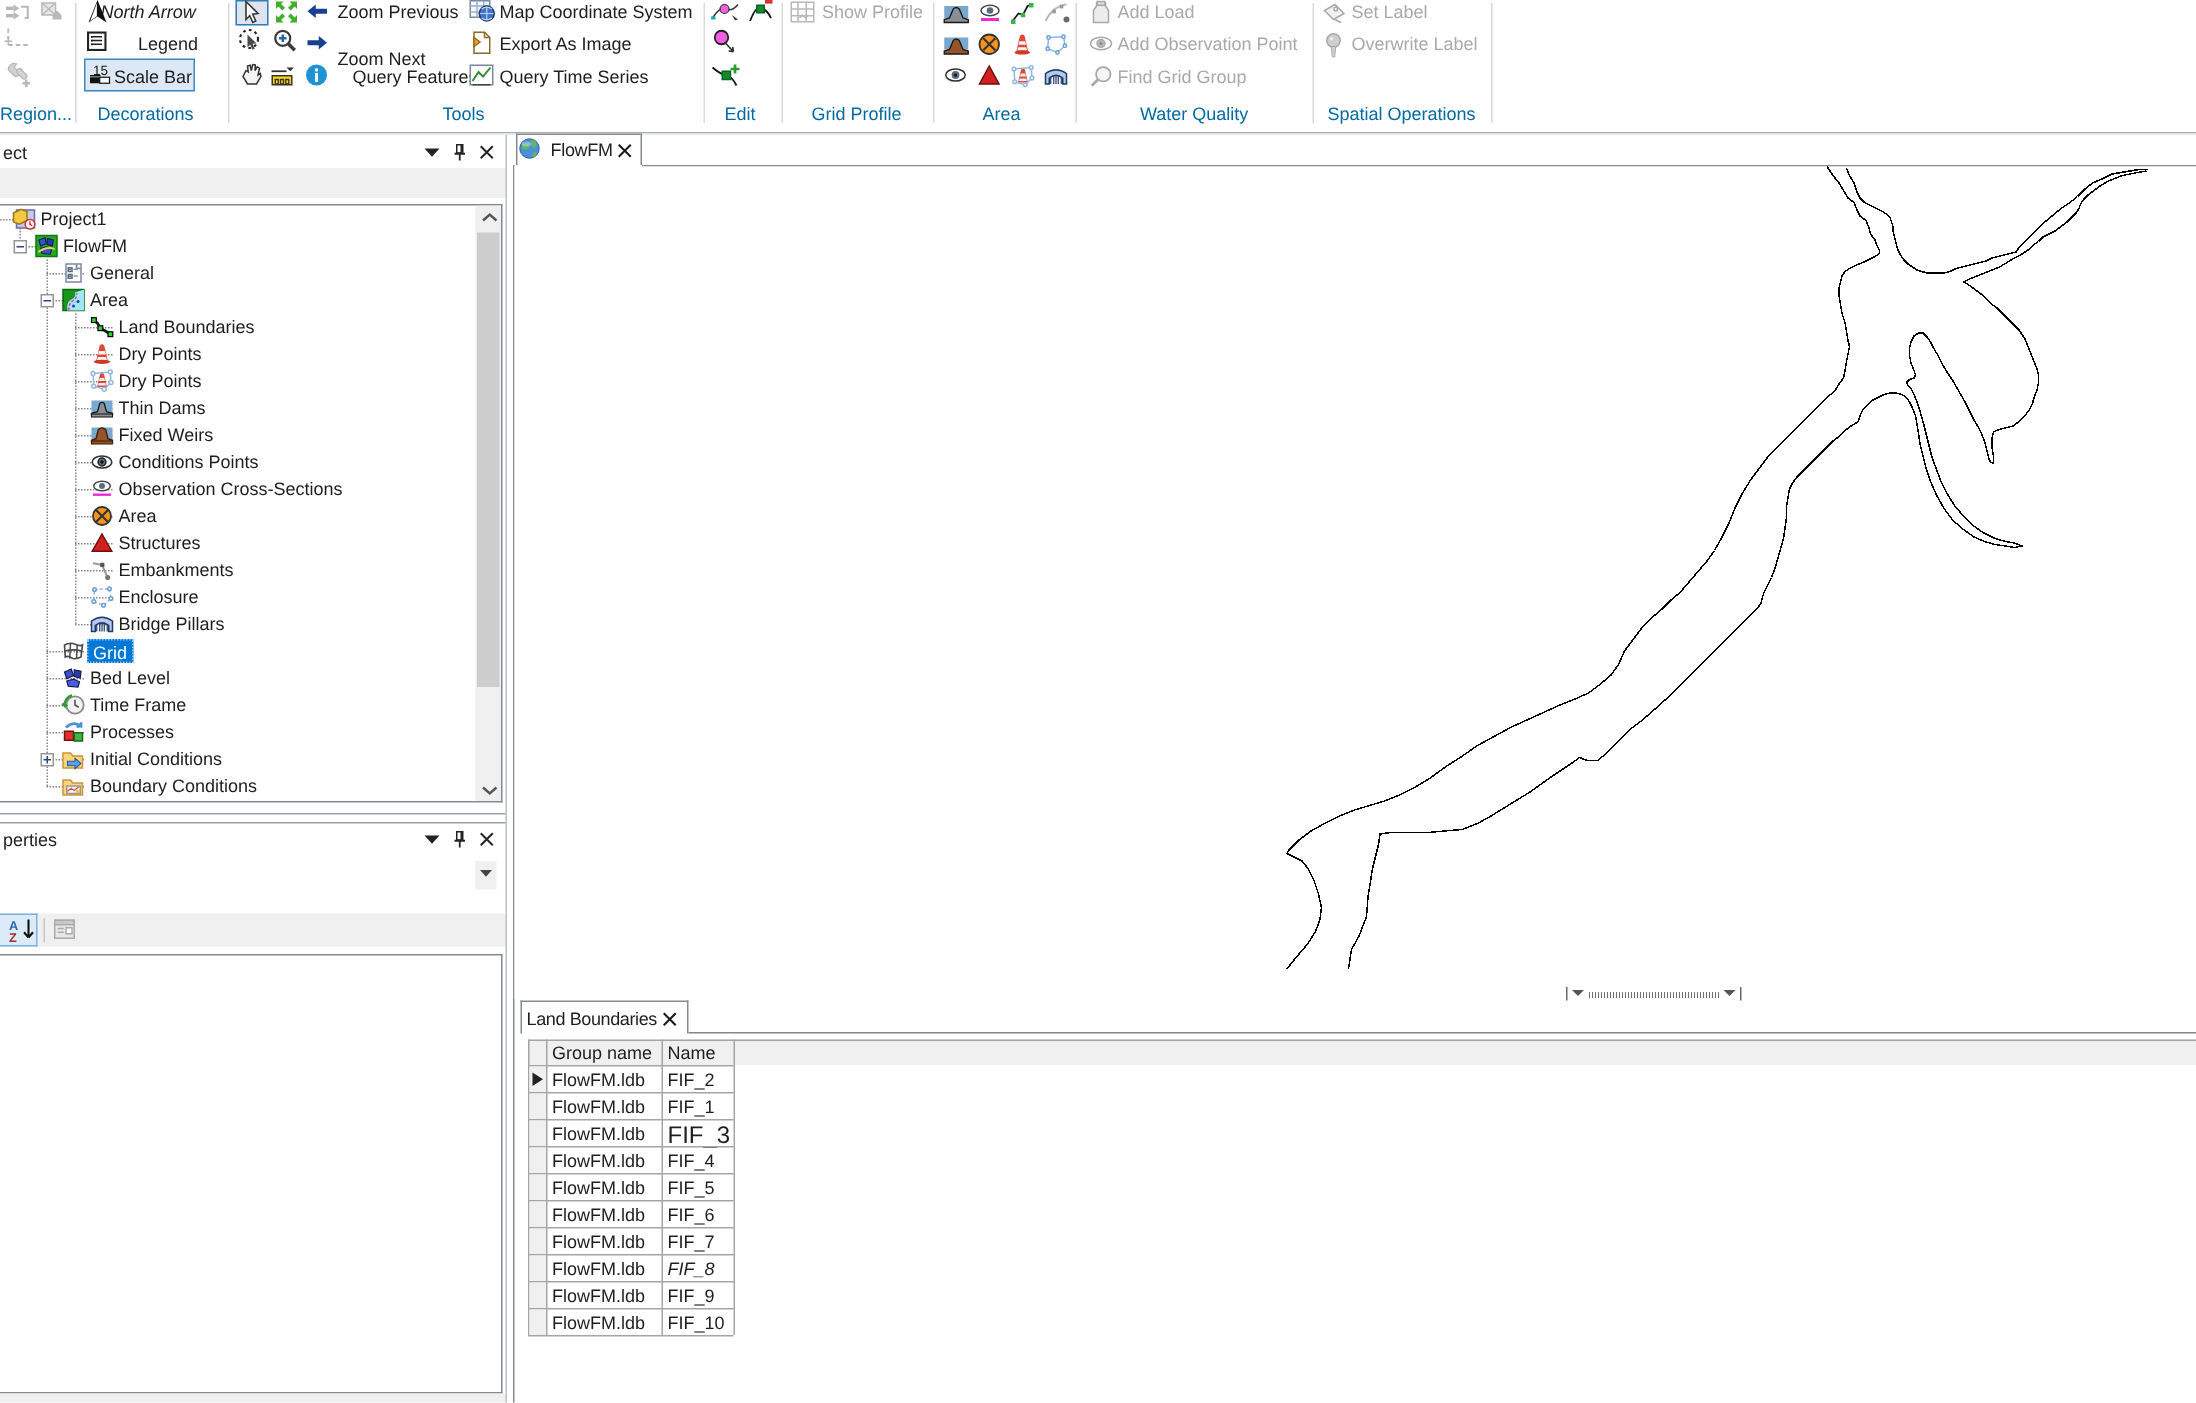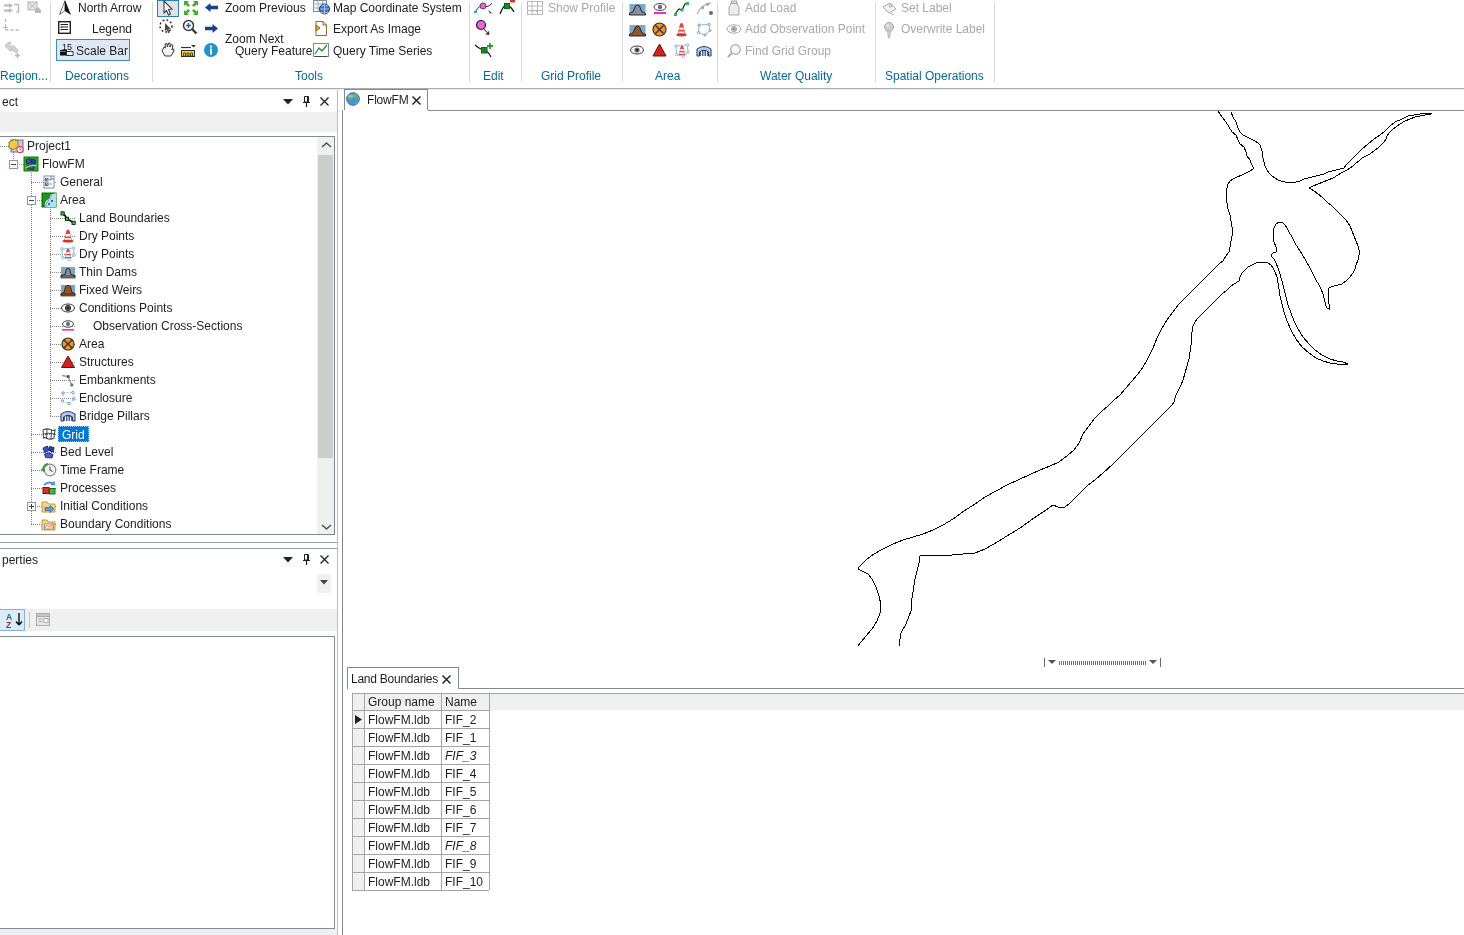--- a/index.html
+++ b/index.html
@@ -238,21 +238,21 @@
         <circle cx="8.5" cy="4" r="1.2" fill="#fff" stroke="#a8a8a8"></circle>
         <path d="M8 11 l4 2" stroke="#a8a8a8"></path>
       </svg>
       <svg class="abs" style="left:884px;top:22px" width="10" height="16" viewBox="0 0 10 16">
         <circle cx="5" cy="5" r="4.5" fill="#cfcfcf" stroke="#a8a8a8"></circle>
         <path d="M3.5 9 h3 L5.8 16 h-1.6 z" fill="#cfcfcf" stroke="#a8a8a8" stroke-width="0.6"></path>
         <circle cx="3.8" cy="3.8" r="1.2" fill="#eee"></circle>
       </svg>
     </div>
 
-  <div class="itxt" style="left:78px;top:1px;">North Arrow</div>
+  <div class="itxt" style="left:67px;top:1px;font-style:italic;">North Arrow</div>
   <div class="itxt" style="left:92px;top:22px;">Legend</div>
   <div class="abs" style="left:56px;top:39px;width:74px;height:22px;border:1px solid #3f89bf;background:#dce9f5;z-index:1;"></div>
   <div class="itxt" style="left:76px;top:44px;z-index:2;">Scale Bar</div>
 
   <div class="itxt" style="left:225px;top:1px;">Zoom Previous</div>
   <div class="itxt" style="left:225px;top:32px;">Zoom Next</div>
   <div class="itxt" style="left:211px;top:44px;margin-left:24px;">Query Features</div>
   <div class="itxt" style="left:333px;top:1px;">Map Coordinate System</div>
   <div class="itxt" style="left:333px;top:22px;">Export As Image</div>
   <div class="itxt" style="left:333px;top:44px;">Query Time Series</div>
@@ -386,21 +386,21 @@
           <ellipse cx="8" cy="8" rx="6.5" ry="4" fill="#fff" stroke="#333"></ellipse>
           <circle cx="8" cy="8" r="2.6" fill="#5a6b7a" stroke="#222"></circle>
           <circle cx="8" cy="8" r="1.1" fill="#111"></circle>
         </svg>
         <div class="abs" style="left:79px;top:164px;font-size:12px;line-height:14px;white-space:nowrap;">Conditions Points</div>
         <svg class="abs" style="left:60px;top:181px" width="16" height="16" viewBox="0 0 16 16">
           <ellipse cx="8" cy="6" rx="5.5" ry="3.2" fill="#fff" stroke="#444"></ellipse>
           <circle cx="8" cy="6" r="2" fill="#5a6b7a"></circle>
           <rect x="2" y="11" width="12" height="1.6" fill="#f028d8"></rect>
         </svg>
-        <div class="abs" style="left:93px;top:182px;font-size:12px;line-height:14px;white-space:nowrap;">Observation Cross-Sections</div>
+        <div class="abs" style="left:79px;top:182px;font-size:12px;line-height:14px;white-space:nowrap;">Observation Cross-Sections</div>
         <svg class="abs" style="left:60px;top:199px" width="16" height="16" viewBox="0 0 16 16">
           <circle cx="8" cy="8" r="6" fill="#f7941d" stroke="#333" stroke-width="1.2"></circle>
           <path d="M4 4 L12 12 M12 4 L4 12" stroke="#333" stroke-width="1.4"></path>
         </svg>
         <div class="abs" style="left:79px;top:200px;font-size:12px;line-height:14px;white-space:nowrap;">Area</div>
         <svg class="abs" style="left:60px;top:217px" width="16" height="16" viewBox="0 0 16 16">
           <path d="M8 2 L14.5 13.5 H1.5 Z" fill="#d02020" stroke="#6b0f0f"></path>
         </svg>
         <div class="abs" style="left:79px;top:218px;font-size:12px;line-height:14px;white-space:nowrap;">Structures</div>
         <svg class="abs" style="left:60px;top:235px" width="16" height="16" viewBox="0 0 16 16">
@@ -524,21 +524,21 @@
     <div class="abs" style="left:353px;top:711px;width:11px;height:17px;background:#f0f0f0;"></div>
     <div class="abs" style="left:368px;top:713px;font-size:12px;">FlowFM.ldb</div>
     <div class="abs" style="left:445px;top:713px;font-size:12px;">FIF_2</div>
     <div class="abs" style="left:352px;top:728px;width:137px;height:1px;background:#a5a5a5;"></div>
     <div class="abs" style="left:353px;top:729px;width:11px;height:17px;background:#f0f0f0;"></div>
     <div class="abs" style="left:368px;top:731px;font-size:12px;">FlowFM.ldb</div>
     <div class="abs" style="left:445px;top:731px;font-size:12px;">FIF_1</div>
     <div class="abs" style="left:352px;top:746px;width:137px;height:1px;background:#a5a5a5;"></div>
     <div class="abs" style="left:353px;top:747px;width:11px;height:17px;background:#f0f0f0;"></div>
     <div class="abs" style="left:368px;top:749px;font-size:12px;">FlowFM.ldb</div>
-    <div class="abs" style="left:445px;top:749px;font-size:12px;font-style:italic;">FIF_3</div>
+    <div class="abs" style="left:445px;top:749px;font-size:16px;">FIF_3</div>
     <div class="abs" style="left:352px;top:764px;width:137px;height:1px;background:#a5a5a5;"></div>
     <div class="abs" style="left:353px;top:765px;width:11px;height:17px;background:#f0f0f0;"></div>
     <div class="abs" style="left:368px;top:767px;font-size:12px;">FlowFM.ldb</div>
     <div class="abs" style="left:445px;top:767px;font-size:12px;">FIF_4</div>
     <div class="abs" style="left:352px;top:782px;width:137px;height:1px;background:#a5a5a5;"></div>
     <div class="abs" style="left:353px;top:783px;width:11px;height:17px;background:#f0f0f0;"></div>
     <div class="abs" style="left:368px;top:785px;font-size:12px;">FlowFM.ldb</div>
     <div class="abs" style="left:445px;top:785px;font-size:12px;">FIF_5</div>
     <div class="abs" style="left:352px;top:800px;width:137px;height:1px;background:#a5a5a5;"></div>
     <div class="abs" style="left:353px;top:801px;width:11px;height:17px;background:#f0f0f0;"></div>

